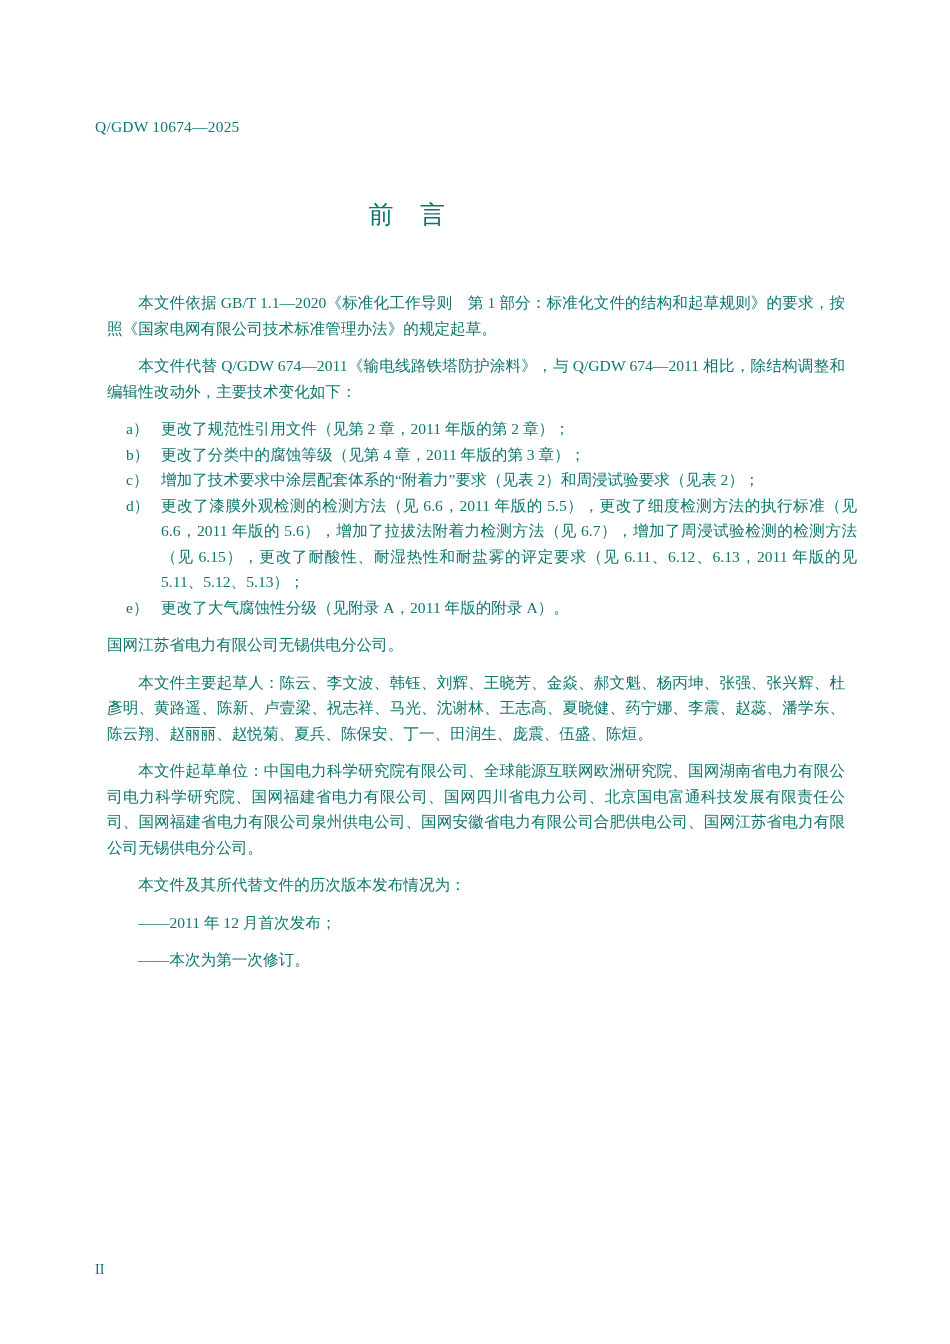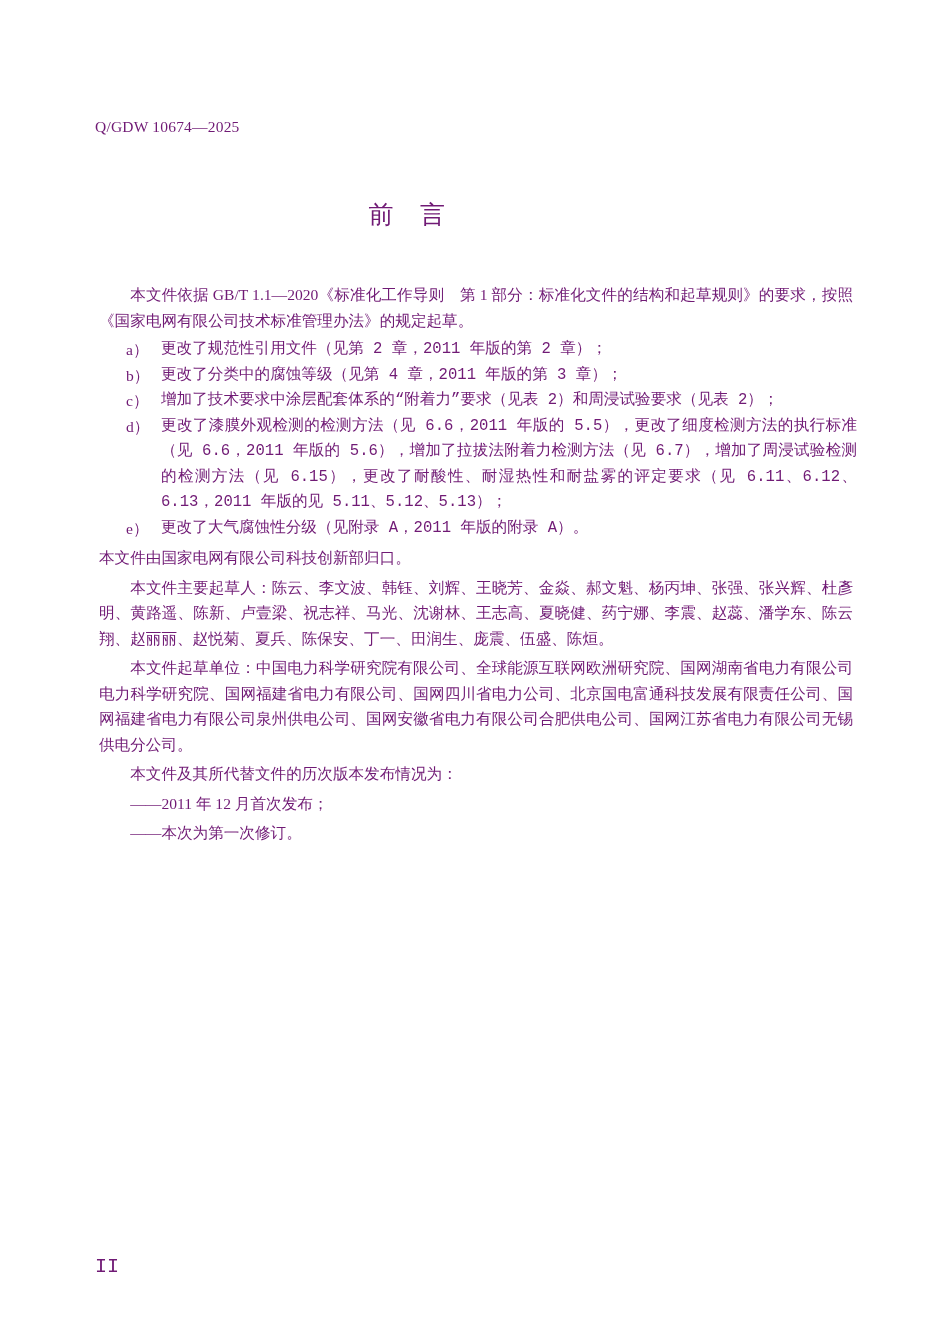--- a/index.html
+++ b/index.html
@@ -6,21 +6,21 @@
     margin: 0;
     padding: 0;
     background: #ffffff;
   }
   .page {
     position: relative;
     width: 950px;
     height: 1344px;
     background: #ffffff;
     font-family: "Liberation Serif", serif;
-    color: #701a75;
+    color: #0f766e;
     box-sizing: border-box;
     overflow: hidden;
   }
   .header {
     position: absolute;
     top: 118px;
     left: 95px;
     font-size: 15.5px;
     letter-spacing: 0.2px;
     white-space: nowrap;
@@ -41,21 +41,21 @@
   .body-area {
     position: absolute;
     top: 278px;
     left: 95px;
     width: 762px;
     font-size: 15.6px;
     line-height: 25.5px;
     text-align: justify;
   }
   p {
-    margin: 4px;
+    margin: 12px;
     text-indent: 2em;
   }
   p.noindent {
     text-indent: 0;
   }
   .list {
     margin: 0;
     padding: 0;
   }
   .li {
@@ -67,47 +67,47 @@
     flex: 0 0 auto;
     width: 66px;
     padding-left: 31px;
     box-sizing: border-box;
     text-align: left;
     white-space: nowrap;
   }
   .li .content {
     flex: 1 1 auto;
     text-align: justify;
-    font-family: Liberation Mono, monospace;
   }
   .dash-item {
     text-indent: 2em;
   }
   .footer-page {
     position: absolute;
     bottom: 66px;
     left: 95px;
-    font-size: 20px;
-    font-family: Liberation Mono, monospace;
+    font-size: 14px;
+    font-family: Liberation Serif, serif;
   }
 </style>
 </head>
 <body>
 
 <div class="page">
 
   <div class="header">Q/GDW 10674—2025</div>
 
   <div class="doc-title">
     <span>前</span><span class="gap"></span><span>言</span>
   </div>
 
   <div class="body-area">
 
     <p>本文件依据 GB/T 1.1—2020《标准化工作导则　第 1 部分：标准化文件的结构和起草规则》的要求，按照《国家电网有限公司技术标准管理办法》的规定起草。</p>
+    <p>本文件代替 Q/GDW 674—2011《输电线路铁塔防护涂料》，与 Q/GDW 674—2011 相比，除结构调整和编辑性改动外，主要技术变化如下：</p>
 
     <div class="list">
       <div class="li">
         <span class="marker">a）</span>
         <span class="content">更改了规范性引用文件（见第 2 章，2011 年版的第 2 章）；</span>
       </div>
       <div class="li">
         <span class="marker">b）</span>
         <span class="content">更改了分类中的腐蚀等级（见第 4 章，2011 年版的第 3 章）；</span>
       </div>
@@ -118,21 +118,21 @@
       <div class="li">
         <span class="marker">d）</span>
         <span class="content">更改了漆膜外观检测的检测方法（见 6.6，2011 年版的 5.5），更改了细度检测方法的执行标准（见 6.6，2011 年版的 5.6），增加了拉拔法附着力检测方法（见 6.7），增加了周浸试验检测的检测方法（见 6.15），更改了耐酸性、耐湿热性和耐盐雾的评定要求（见 6.11、6.12、6.13，2011 年版的见 5.11、5.12、5.13）；</span>
       </div>
       <div class="li">
         <span class="marker">e）</span>
         <span class="content">更改了大气腐蚀性分级（见附录 A，2011 年版的附录 A）。</span>
       </div>
     </div>
 
-    <p class="noindent">本文件由国家电网有限公司科技创新部归口。</p>
+    <p class="noindent">国网江苏省电力有限公司无锡供电分公司。</p>
     <p>本文件主要起草人：陈云、李文波、韩钰、刘辉、王晓芳、金焱、郝文魁、杨丙坤、张强、张兴辉、杜彥明、黄路遥、陈新、卢壹梁、祝志祥、马光、沈谢林、王志高、夏晓健、药宁娜、李震、赵蕊、潘学东、陈云翔、赵丽丽、赵悦菊、夏兵、陈保安、丁一、田润生、庞震、伍盛、陈烜。</p>
     <p>本文件起草单位：中国电力科学研究院有限公司、全球能源互联网欧洲研究院、国网湖南省电力有限公司电力科学研究院、国网福建省电力有限公司、国网四川省电力公司、北京国电富通科技发展有限责任公司、国网福建省电力有限公司泉州供电公司、国网安徽省电力有限公司合肥供电公司、国网江苏省电力有限公司无锡供电分公司。</p>
     <p>本文件及其所代替文件的历次版本发布情况为：</p>
     <p class="dash-item">——2011 年 12 月首次发布；</p>
     <p class="dash-item">——本次为第一次修订。</p>
 
   </div>
 
   <div class="footer-page">II</div>
 

